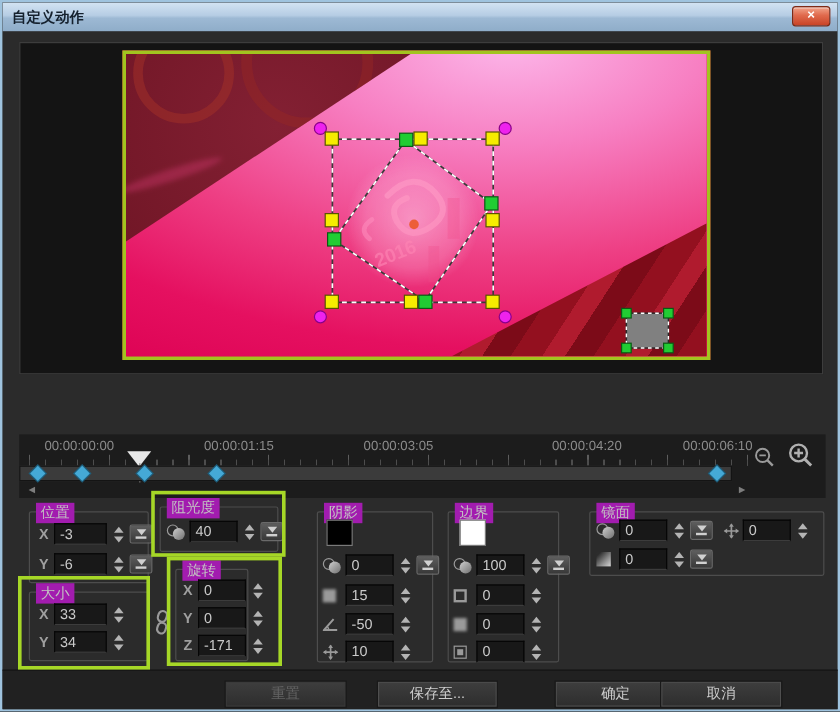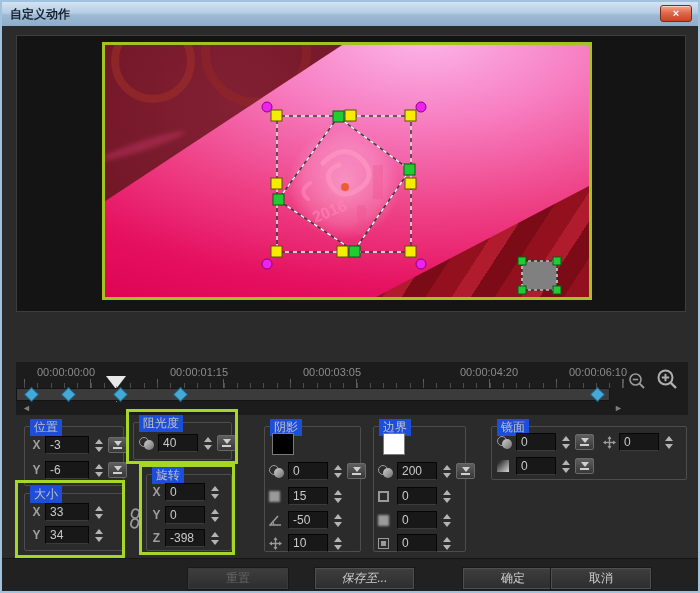--- a/index.html
+++ b/index.html
@@ -45,21 +45,21 @@
   .playhead{position:absolute;left:90px;top:12px;width:0;height:0;
     border-left:10px solid transparent;border-right:10px solid transparent;border-top:13px solid #e8e8e8;
     filter:drop-shadow(0 1px 0 #222);}
   .phline{position:absolute;left:100px;top:24px;width:1px;height:16px;background:#8a8a8a;}
   .ktrack{position:absolute;left:0;top:26px;width:594px;height:13px;background:#3b3b3b;border:1px solid #141414;}
   .kf{position:absolute;top:1px;width:9px;height:9px;background:#45a9d6;transform:rotate(45deg);box-shadow:0 0 0 1px #1e5d7a;}
   .scrl{position:absolute;top:42px;font-size:9px;color:#7d7d7d;cursor:pointer;line-height:1;}
   .zoombtn{position:absolute;cursor:pointer;}
   
   .group{position:absolute;border:1px solid #4d4d4d;border-radius:2px;}
-  .glabel{position:absolute;top:-8px;left:5px;background:#1d4ed8;padding:0 4px;font-size:12px;color:#c2c2c2;white-space:nowrap;}
+  .glabel{position:absolute;top:-8px;left:5px;background:#a21caf;padding:0 4px;font-size:12px;color:#c2c2c2;white-space:nowrap;}
   .prow{position:absolute;display:flex;align-items:center;gap:3px;}
   .axlbl{font-size:12px;font-weight:bold;color:#9f9f9f;width:11px;text-align:center;}
   .field{display:inline-block;width:44px;height:18px;line-height:16px;background:#181818;border:1px solid #060606;border-bottom-color:#3c3c3c;color:#cacaca;font-size:12px;padding:0 4px;}
   .field.sm{width:40px;}
   .dropbtn{width:19px;height:16px;background:linear-gradient(#5e5e5e,#383838);border:1px solid #6a6a6a;border-radius:2px;
     display:inline-flex;flex-direction:column;align-items:center;justify-content:center;cursor:pointer;}
   .dropbtn .tri{width:0;height:0;border-left:4px solid transparent;border-right:4px solid transparent;border-top:5px solid #d0d0d0;}
   .dropbtn .bar{width:9px;height:2px;background:#d0d0d0;margin-top:1px;}
   .swatch{position:absolute;width:22px;height:22px;border:1px solid #7a7a7a;}
   
@@ -296,41 +296,41 @@
           <i class="up"></i>
           <i class="dn"></i>
         </span>
     </div>
   </div>
   <svg style="position:absolute;left:126px;top:505px;" width="14" height="24" viewBox="0 0 14 24">
     <rect x="4" y="2" width="7" height="9" rx="3.5" fill="none" stroke="#9a9a9a" stroke-width="1.8" transform="rotate(18 7 6)"></rect>
     <rect x="3" y="12" width="7" height="9" rx="3.5" fill="none" stroke="#9a9a9a" stroke-width="1.8" transform="rotate(18 7 17)"></rect>
   </svg>
 
-  <div class="group" style="left:144px;top:472px;width:86px;height:77px;">
+  <div class="group" style="left:144px;top:472px;width:61px;height:77px;">
     <span class="glabel">旋转</span>
     <div class="prow" style="left:4px;top:7px;">
       <span class="axlbl">X</span>
       <span class="field sm">0</span>
       <span class="spin">
           <i class="up"></i>
           <i class="dn"></i>
         </span>
     </div>
     <div class="prow" style="left:4px;top:30px;">
       <span class="axlbl">Y</span>
       <span class="field sm">0</span>
       <span class="spin">
           <i class="up"></i>
           <i class="dn"></i>
         </span>
     </div>
     <div class="prow" style="left:4px;top:53px;">
       <span class="axlbl">Z</span>
-      <span class="field sm">-398</span>
+      <span class="field sm">-171</span>
       <span class="spin">
           <i class="up"></i>
           <i class="dn"></i>
         </span>
     </div>
   </div>
 
   <div class="group" style="left:262px;top:424px;width:97px;height:126px;">
     <span class="glabel">阴影</span>
     <div class="swatch" style="left:7px;top:6px;background:#000;"></div>
@@ -390,21 +390,21 @@
   </div>
 
   <div class="group" style="left:371px;top:424px;width:93px;height:126px;">
     <span class="glabel">边界</span>
     <div class="swatch" style="left:9px;top:6px;background:#fff;"></div>
     <div class="prow" style="left:4px;top:34px;">
       <span class="ic-op">
           <i class="b"></i>
           <i class="f"></i>
         </span>
-      <span class="field sm">200</span>
+      <span class="field sm">100</span>
       <span class="spin">
           <i class="up"></i>
           <i class="dn"></i>
         </span>
       <span class="dropbtn">
           <i class="tri"></i>
           <i class="bar"></i>
         </span>
     </div>
     <div class="prow" style="left:4px;top:59px;">
@@ -485,21 +485,21 @@
 
 
   <div class="anno" style="left:124px;top:407px;width:112px;height:55px;"></div>
   <div class="anno" style="left:13px;top:478px;width:110px;height:78px;"></div>
   <div class="anno" style="left:137px;top:462px;width:96px;height:91px;"></div>
 
   <div class="bottombar">
     <div class="bbtn dis" style="left:185px;width:102px;">
         <span>重置</span>
       </div>
-    <div class="bbtn" style="left:312px;width:101px;font-style:italic;">
+    <div class="bbtn" style="left:312px;width:101px;">
         <span>保存至...</span>
       </div>
     <div class="bbtn" style="left:460px;width:102px;">
         <span>确定</span>
       </div>
     <div class="bbtn" style="left:548px;width:102px;">
         <span>取消</span>
       </div>
   </div>
 

